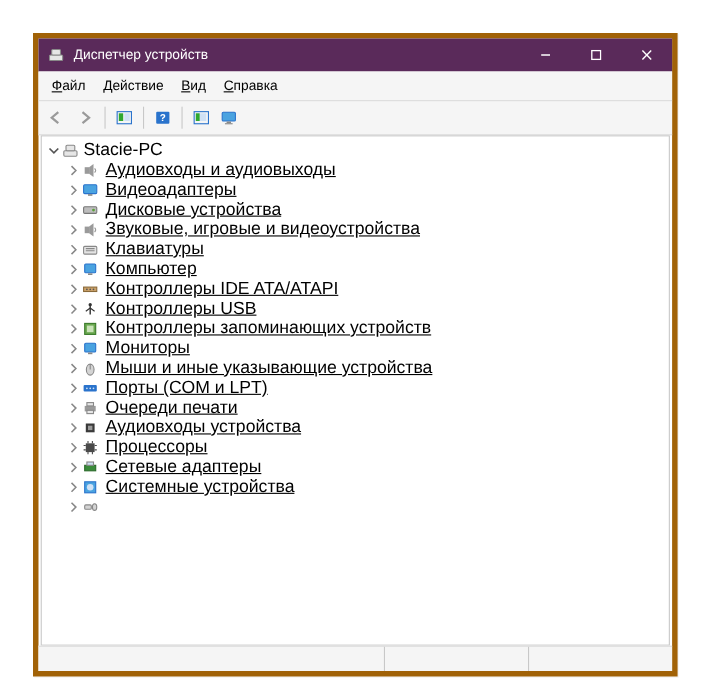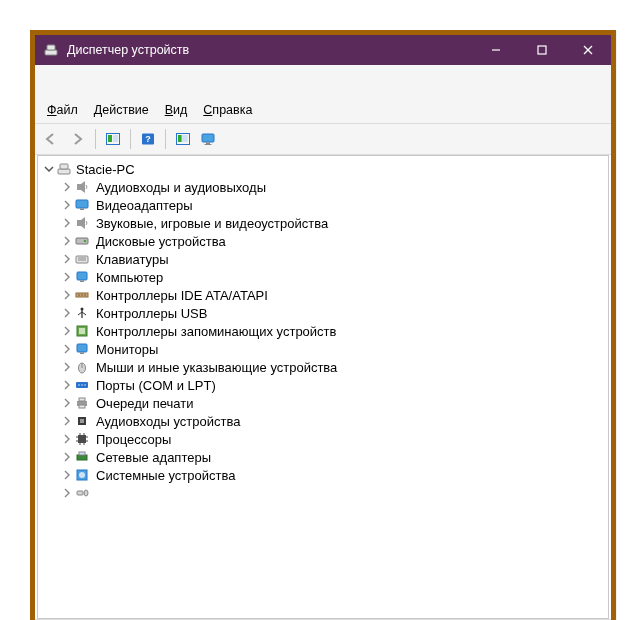--- a/index.html
+++ b/index.html
@@ -51,21 +51,20 @@
     display: flex;
     gap: 4px;
     padding: 4px 6px 4px 6px;
     background: #f5f5f5;
     font-size: 12.5px;
   }
   .menuitem {
     padding: 2px 6px;
     text-decoration: underline;
     text-decoration-color: rgba(0,0,0,0);
-    margin-top: 32px;
   }
   .menuitem .ul { text-decoration: underline; }
   
   .toolbar {
     display: flex;
     align-items: center;
     height: 26px;
     padding: 2px 4px;
     background: #f5f5f5;
     border-top: 1px solid #dcdcdc;
@@ -89,31 +88,31 @@
     background: #fff;
     border: 1px solid #c8c8c8;
     margin: 0 2px 0 2px;
     padding: 4px 0 0 0;
   }
   .root-row, .child-row {
     display: flex;
     align-items: center;
     height: 18px;
     white-space: nowrap;
-    font-size: 13px;
+    font-size: 16px;
   }
   .root-row { padding-left: 4px; }
   .root-row .chev, .child-row .chev {
     width: 14px; display: inline-flex; justify-content: center; color: #666;
   }
   .root-row .icon, .child-row .icon {
     width: 16px; height: 16px; display: inline-flex; align-items: center; justify-content: center;
     margin-right: 4px;
   }
-  .children { padding-left: 22px; }
+  .children { padding-left: 22px; text-decoration: underline; }
   .child-row { padding-left: 0; }
   .child-row .label { padding-left: 2px; }
   
   .statusbar {
     height: 22px;
     background: #f5f5f5;
     border-top: 1px solid #dcdcdc;
     display: flex;
   }
   .status-seg {
@@ -251,37 +250,37 @@
             <span class="label">Видеоадаптеры</span>
           </div>
           <div class="child-row">
             <span class="chev">
               <svg width="10" height="10">
                 <path d="M3 1 L7 5 L3 9" fill="none" stroke="#888" stroke-width="1.4"></path>
               </svg>
             </span>
             <span class="icon">
               <svg width="14" height="14" viewBox="0 0 14 14">
+                <use href="#ic-disk"></use>
+              </svg>
+            </span>
+            <span class="label">Дисковые устройства</span>
+          </div>
+          <div class="child-row">
+            <span class="chev">
+              <svg width="10" height="10">
+                <path d="M3 1 L7 5 L3 9" fill="none" stroke="#888" stroke-width="1.4"></path>
+              </svg>
+            </span>
+            <span class="icon">
+              <svg width="14" height="14" viewBox="0 0 14 14">
                 <use href="#ic-audio"></use>
               </svg>
             </span>
             <span class="label">Звуковые, игровые и видеоустройства</span>
-          </div>
-          <div class="child-row">
-            <span class="chev">
-              <svg width="10" height="10">
-                <path d="M3 1 L7 5 L3 9" fill="none" stroke="#888" stroke-width="1.4"></path>
-              </svg>
-            </span>
-            <span class="icon">
-              <svg width="14" height="14" viewBox="0 0 14 14">
-                <use href="#ic-disk"></use>
-              </svg>
-            </span>
-            <span class="label">Дисковые устройства</span>
           </div>
           <div class="child-row">
             <span class="chev">
               <svg width="10" height="10">
                 <path d="M3 1 L7 5 L3 9" fill="none" stroke="#888" stroke-width="1.4"></path>
               </svg>
             </span>
             <span class="icon">
               <svg width="14" height="14" viewBox="0 0 14 14">
                 <use href="#ic-keyboard"></use>

